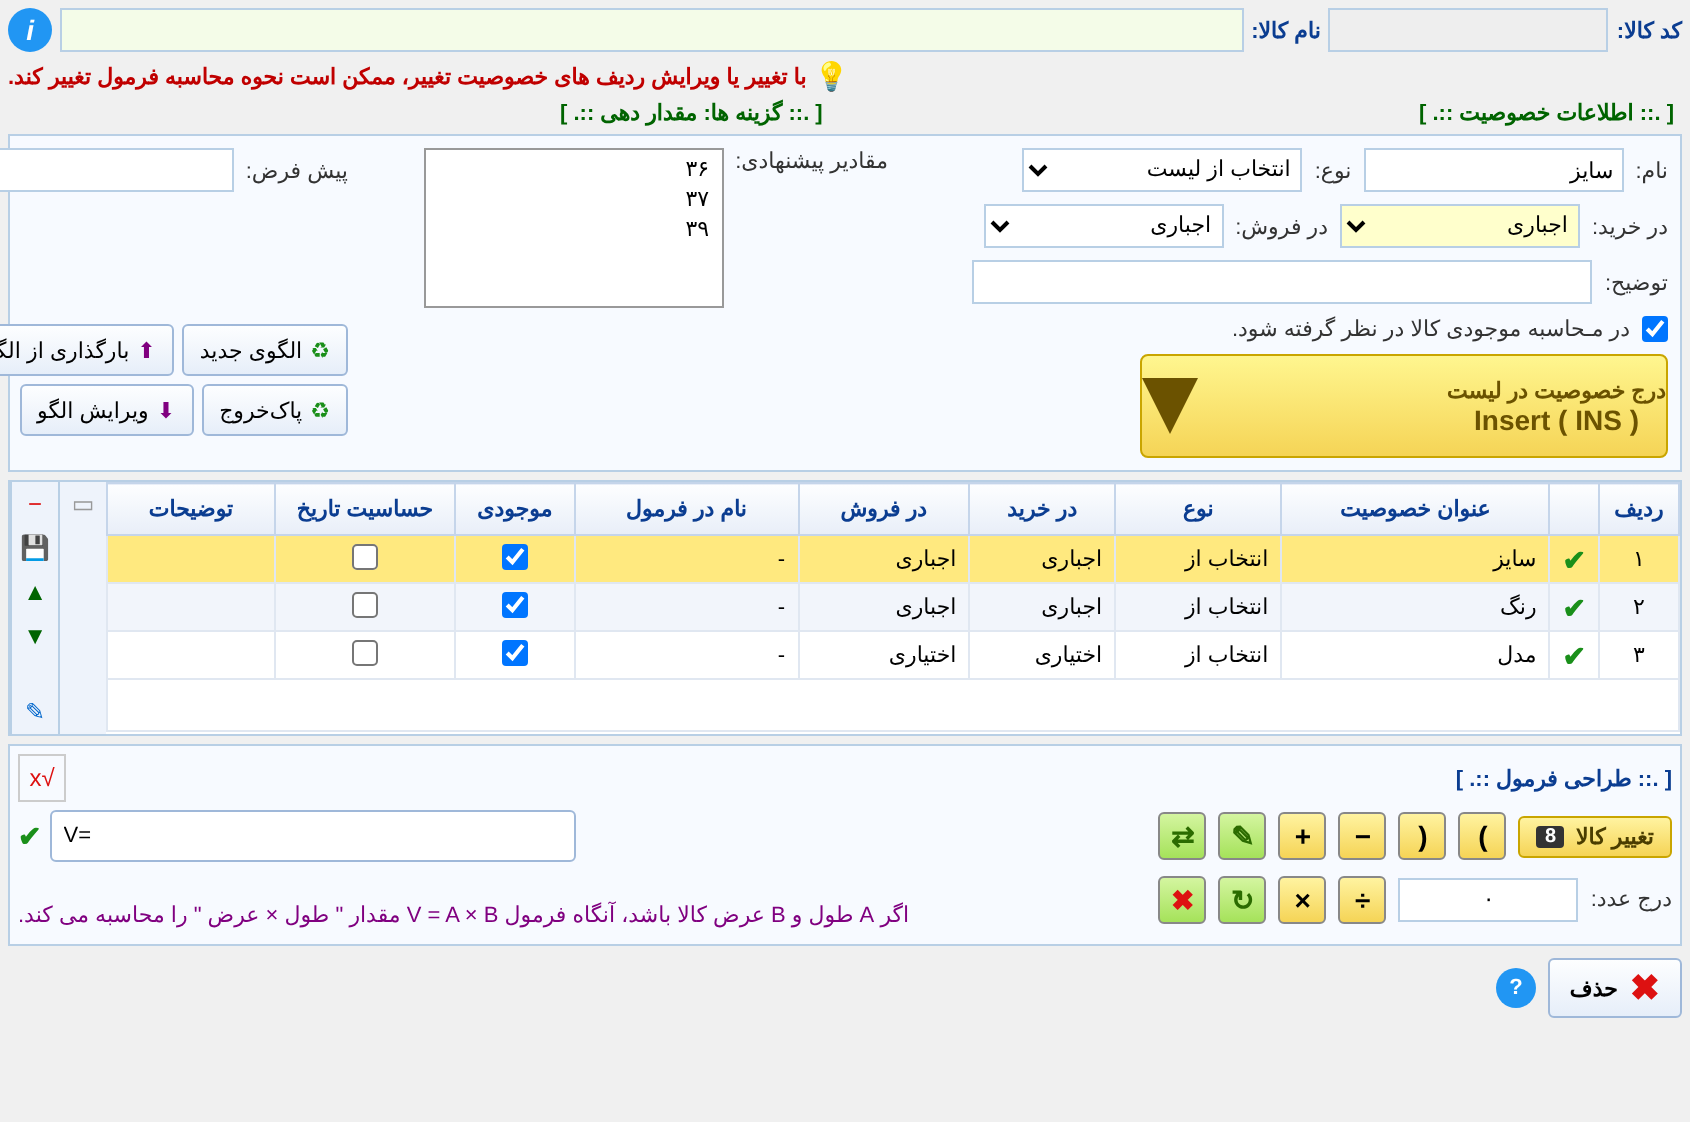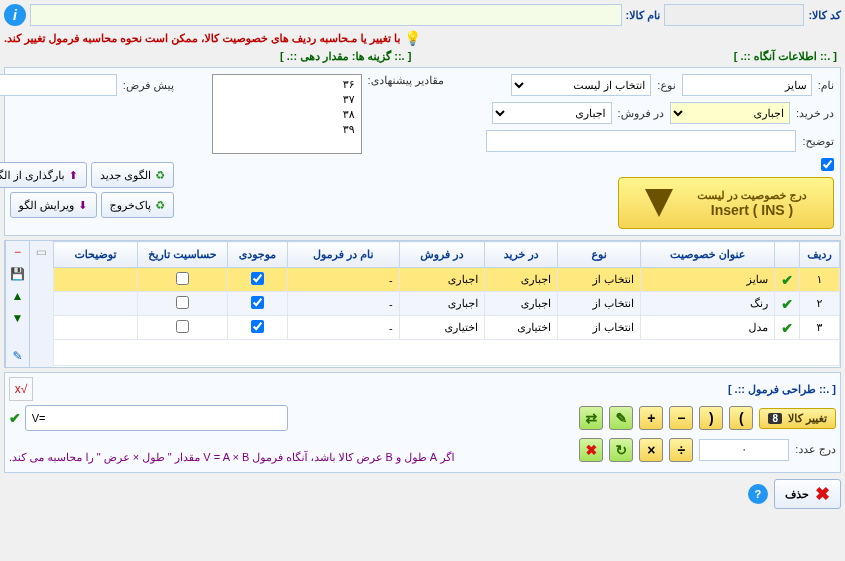--- a/index.html
+++ b/index.html
@@ -13,21 +13,21 @@
 .info-icon { width: 22px; height: 22px; background: #2196f3; border-radius: 50%; color: #fff; display: flex; align-items: center; justify-content: center; font-weight: bold; font-style: italic; font-size: 14px; }
 .green-input { background: #f4fce8 !important; }
 .warning { color: #c00000; font-weight: bold; }
 .bulb { color: #f5b800; font-size: 14px; }
 .section-title { color: #006400; font-weight: bold; }
 .panel { border: 1px solid #b8cfe5; background: #f7faff; padding: 6px; margin-bottom: 4px; position: relative; }
 .panel-inner-row { display: flex; align-items: center; gap: 6px; margin-bottom: 6px; }
 .suggest-list { border: 1px solid #999; background: #fff; width: 150px; height: 80px; padding: 2px; direction: ltr; text-align: right; overflow-y: scroll; }
 .suggest-list div { padding: 1px 4px; }
 .btn { border: 1px solid #9fb8d9; background: linear-gradient(#fdfeff,#e6eef9); border-radius: 3px; height: 26px; padding: 0 8px; display: flex; align-items: center; gap: 4px; cursor: pointer; white-space: nowrap; }
-.insert-btn { background: linear-gradient(#fff68f,#f5d456); border: 1px solid #c9a500; height: 52px; width: 216px; display: flex; align-items: center; gap: 24px; justify-content: center; font-weight: bold; color: #6b5200; border-radius: 4px; }
+.insert-btn { background: linear-gradient(#fff68f,#f5d456); border: 1px solid #c9a500; height: 52px; width: 264px; display: flex; align-items: center; gap: 24px; justify-content: space-between; font-weight: bold; color: #6b5200; border-radius: 4px; }
 .arrow-down { width: 0; height: 0; border-left: 14px solid transparent; border-right: 14px solid transparent; border-top: 28px solid #6b5200; }
 .grid-wrap { display: flex; border: 1px solid #b8cfe5; background: #fff; margin-bottom: 4px; }
 .grid-tools { width: 24px; background: #eef3fb; border-left: 1px solid #b8cfe5; display: flex; flex-direction: column; align-items: center; padding: 2px 0; gap: 4px; }
 .tool-btn { width: 18px; height: 18px; display:flex; align-items:center; justify-content:center; cursor:pointer; font-size:12px; }
 table { border-collapse: collapse; width: 100%; }
 th { background: linear-gradient(#fdfeff,#e8eef8); border: 1px solid #c5d5ea; padding: 4px 6px; color: #0b3d91; font-weight: bold; text-align: center; height: 26px; }
 td { border: 1px solid #e0e7f1; padding: 3px 6px; text-align: center; height: 24px; }
 tr.sel td { background: #ffe97f; }
 tr.alt td { background: #f2f5fb; }
 .check { color: #1a8f1a; font-weight: bold; font-size: 14px; }
@@ -62,25 +62,25 @@
   <div class="row">
     <span class="label">کد کالا:</span>
     <input type="text" style="width: 140px; background: rgb(238, 238, 238);">
     <span class="label">نام کالا:</span>
     <input type="text" class="green-input" style="flex: 1 1 0%;">
     <div class="info-icon">i</div>
   </div>
 
   <div class="row" style="justify-content:flex-end; padding-right:2px; direction:rtl;">
     <span class="bulb">💡</span>
-    <span class="warning">با تغییر یا مـحاسبه ردیف های خصوصیت کالا، ممکن است نحوه محاسبه فرمول تغییر کند.</span>
+    <span class="warning">با تغییر یا ویرایش ردیف های خصوصیت تغییر، ممکن است نحوه محاسبه فرمول تغییر کند.</span>
   </div>
 
   <div class="row" style="justify-content:space-between; padding:0 4px;">
-    <span class="section-title">[ .:: اطلاعات آنگاه ::. ]</span>
+    <span class="section-title">[ .:: اطلاعات خصوصیت ::. ]</span>
     <span class="section-title" style="margin-left:260px;padding-left:12px;">[ .:: گزینه ها: مقدار دهی ::. ]</span>
   </div>
 
   <div class="panel">
     <div style="display:flex; gap:10px;">
 
       <div style="flex:0 0 380px;">
         <div class="panel-inner-row">
           <span class="label-dark">نام:</span>
           <input type="text" style="width: 130px;" value="سایز">
@@ -92,39 +92,39 @@
           <select style="width:120px; background:#ffffcc;"><option>اجباری</option></select>
           <span class="label-dark">در فروش:</span>
           <select style="width:120px;"><option>اجباری</option></select>
         </div>
         <div class="panel-inner-row">
           <span class="label-dark">توضیح:</span>
           <input type="text" style="width: 310px;">
         </div>
         <div class="panel-inner-row">
           <input type="checkbox" checked="" style="">
+          <span class="label-dark">در مـحاسبه موجودی کالا در نظر گرفته شود.</span>
         </div>
         <div style="display:flex; gap:6px; margin-top:4px;">
           <div class="insert-btn">
             <div style="text-align:center;">
               <div>درج خصوصیت در لیست</div>
               <div style="font-size:14px;">Insert ( INS )</div>
             </div>
             <div class="arrow-down"></div>
           </div>
         </div>
       </div>
 
       <div style="flex:0 0 260px;">
         <div class="panel-inner-row" style="align-items:flex-start;">
           <span class="label-dark">مقادیر پیشنهادی:</span>
           <div class="suggest-list">
             <div>۳۶</div>
             <div>۳۷</div>
-            <div>۳۸</div>
             <div>۳۹</div>
           </div>
         </div>
       </div>
 
       <div style="flex:1;">
         <div class="panel-inner-row">
           <span class="label-dark">پیش فرض:</span>
           <select style="width:140px;"></select>
         </div>

